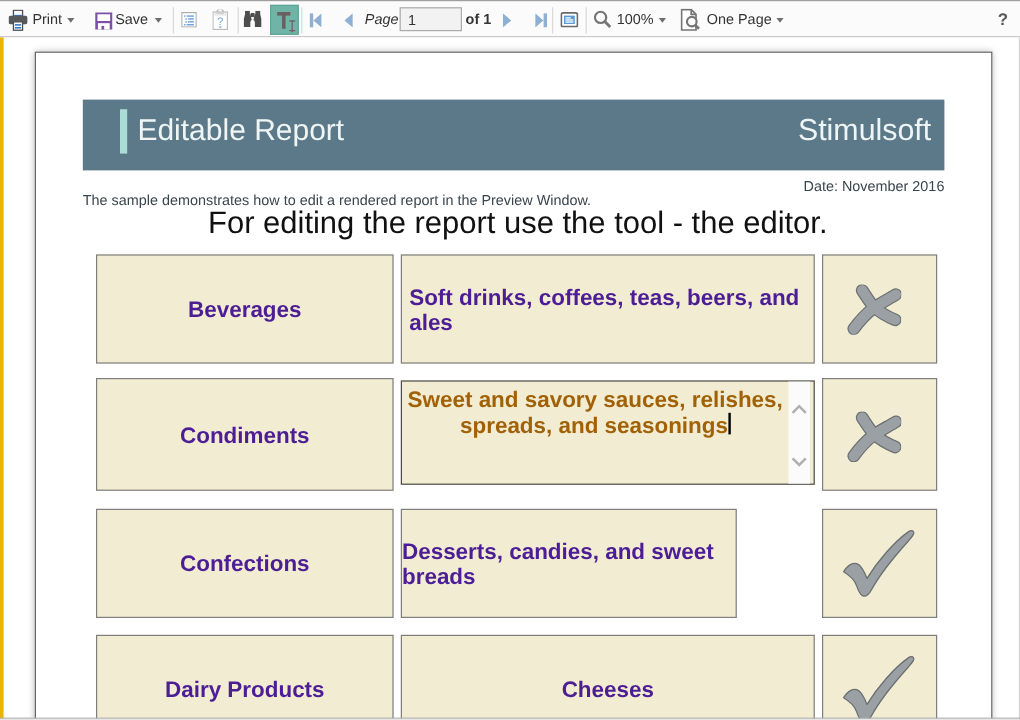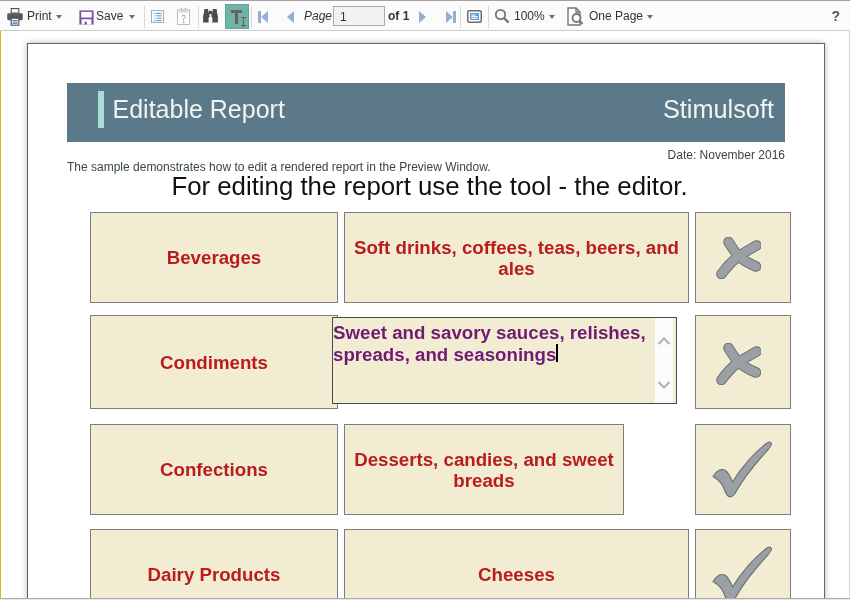--- a/index.html
+++ b/index.html
@@ -8,29 +8,29 @@
   .abs { position:absolute; }
   
   #toolbar { position:absolute; left:0; top:0; width:850px; height:31px;
     background:#FBFBFB; border-top:1px solid #A0A0A0; border-bottom:1px solid #CBCBCB; }
   .tbtext { position:absolute; font-size:12px; color:#333; top:7.6px; white-space:nowrap; }
   .sep { position:absolute; top:5px; width:1px; height:22px; background:#D9D9D9; }
   .caret { position:absolute; width:0; height:0; border-left:3.5px solid transparent;
     border-right:3.5px solid transparent; border-top:4px solid #6E6E6E; top:14px; }
   
   #preview { position:absolute; left:0; top:31px; width:850px; height:569px;
-    background:#fff; border-left:1px solid #eab308; border-right:1px solid #D6D6D6; }
+    background:#fff; border-left:3px solid #eab308; border-right:1px solid #D6D6D6; }
   #page { position:absolute; left:26px; top:12px; width:798px; height:700px;
     background:#fff; border:1px solid #646464; box-shadow:0 0 6px rgba(0,0,0,0.30); }
   
   #band { position:absolute; left:39px; top:39.4px; width:718px; height:58.4px; background:#5B7988; }
   #tealbar { position:absolute; left:70.2px; top:46.5px; width:5.8px; height:37px; background:#ABDCD6; }
   .cell { position:absolute; background:#F2EDD2; border:1px solid #7E7E7E;
-    display:flex; align-items:center; justify-content:center; text-align:center;
-    font-weight:bold; font-size:18.7px; color:#b91c1c; line-height:21px;margin-left:12px; }
+    display:flex; align-items:center; justify-content:center; 
+    font-weight:bold; font-size:18.7px; color:#4c1d95; line-height:21px; }
   #bottombar { position:absolute; left:0; top:598px; width:850px; height:2px; }
 </style>
 </head>
 <body>
 <div id="preview">
   <div id="page">
     <div id="band"></div>
     <div id="tealbar"></div>
     <div class="abs" style="left:84.5px; top:53px; font-size:25px; line-height:25px; color:#EFF5F5;">Editable Report</div>
     <div class="abs" style="right:50px; top:53px; font-size:25.3px; line-height:25.3px; color:#EFF5F5;">Stimulsoft</div>
@@ -53,21 +53,21 @@
     <div class="cell" style="left:655px; top:271px; width:96px;  height:94px;">
         <svg class="abs" style="left:19px; top:27px;" width="46" height="42" viewBox="0 0 46 42">
           <path d="M 13.5 5 C 16.5 9.5, 19.5 14.5, 23 18.5 C 28.5 23.5, 36 27.5, 41 29.5" stroke="#6B7073" stroke-width="10.6" fill="none" stroke-linecap="round"></path>
           <path d="M 41.5 8.5 C 35 12.5, 28 16, 22.5 20 C 16.5 24.7, 10.5 31.5, 6.5 37" stroke="#6B7073" stroke-width="10.6" fill="none" stroke-linecap="round"></path>
           <path d="M 13.5 5 C 16.5 9.5, 19.5 14.5, 23 18.5 C 28.5 23.5, 36 27.5, 41 29.5" stroke="#9AA0A3" stroke-width="8.6" fill="none" stroke-linecap="round"></path>
           <path d="M 41.5 8.5 C 35 12.5, 28 16, 22.5 20 C 16.5 24.7, 10.5 31.5, 6.5 37" stroke="#9AA0A3" stroke-width="8.6" fill="none" stroke-linecap="round"></path>
         </svg>
       </div>
 
     <div class="abs" style="left:304px; top:273px; width:345px; height:87px; background:#F2EDD2; border:1px solid #4A4A4A;">
-      <div class="abs" style="left:0; top:4px; width:322px; text-align:left; font-weight:bold; font-size:18.7px; color:#701a75; line-height:22px;">Sweet and savory sauces, relishes, spreads, and seasonings<span style="display:inline-block; width:2px; height:18px; background:#000; vertical-align:-1px;"></span></div>
+      <div class="abs" style="left:0; top:4px; width:322px; text-align:center; font-weight:bold; font-size:18.7px; color:#a16207; line-height:22px;">Sweet and savory sauces, relishes, spreads, and seasonings<span style="display:inline-block; width:2px; height:18px; background:#000; vertical-align:-1px;"></span></div>
       <div class="abs" style="right:3px; top:0; width:18px; height:85px; background:#FBFBFB;">
         <svg class="abs" style="left:2px; top:17.8px;" width="14" height="10" viewBox="0 0 14 10">
             <path d="M1.5 8 L7 2.5 L12.5 8" stroke="#B0B0B0" stroke-width="2.1" fill="none"></path>
           </svg>
         <svg class="abs" style="left:2px; top:61.5px;" width="14" height="10" viewBox="0 0 14 10">
             <path d="M1.5 2 L7 7.5 L12.5 2" stroke="#B0B0B0" stroke-width="2.1" fill="none"></path>
           </svg>
       </div>
     </div>
 

